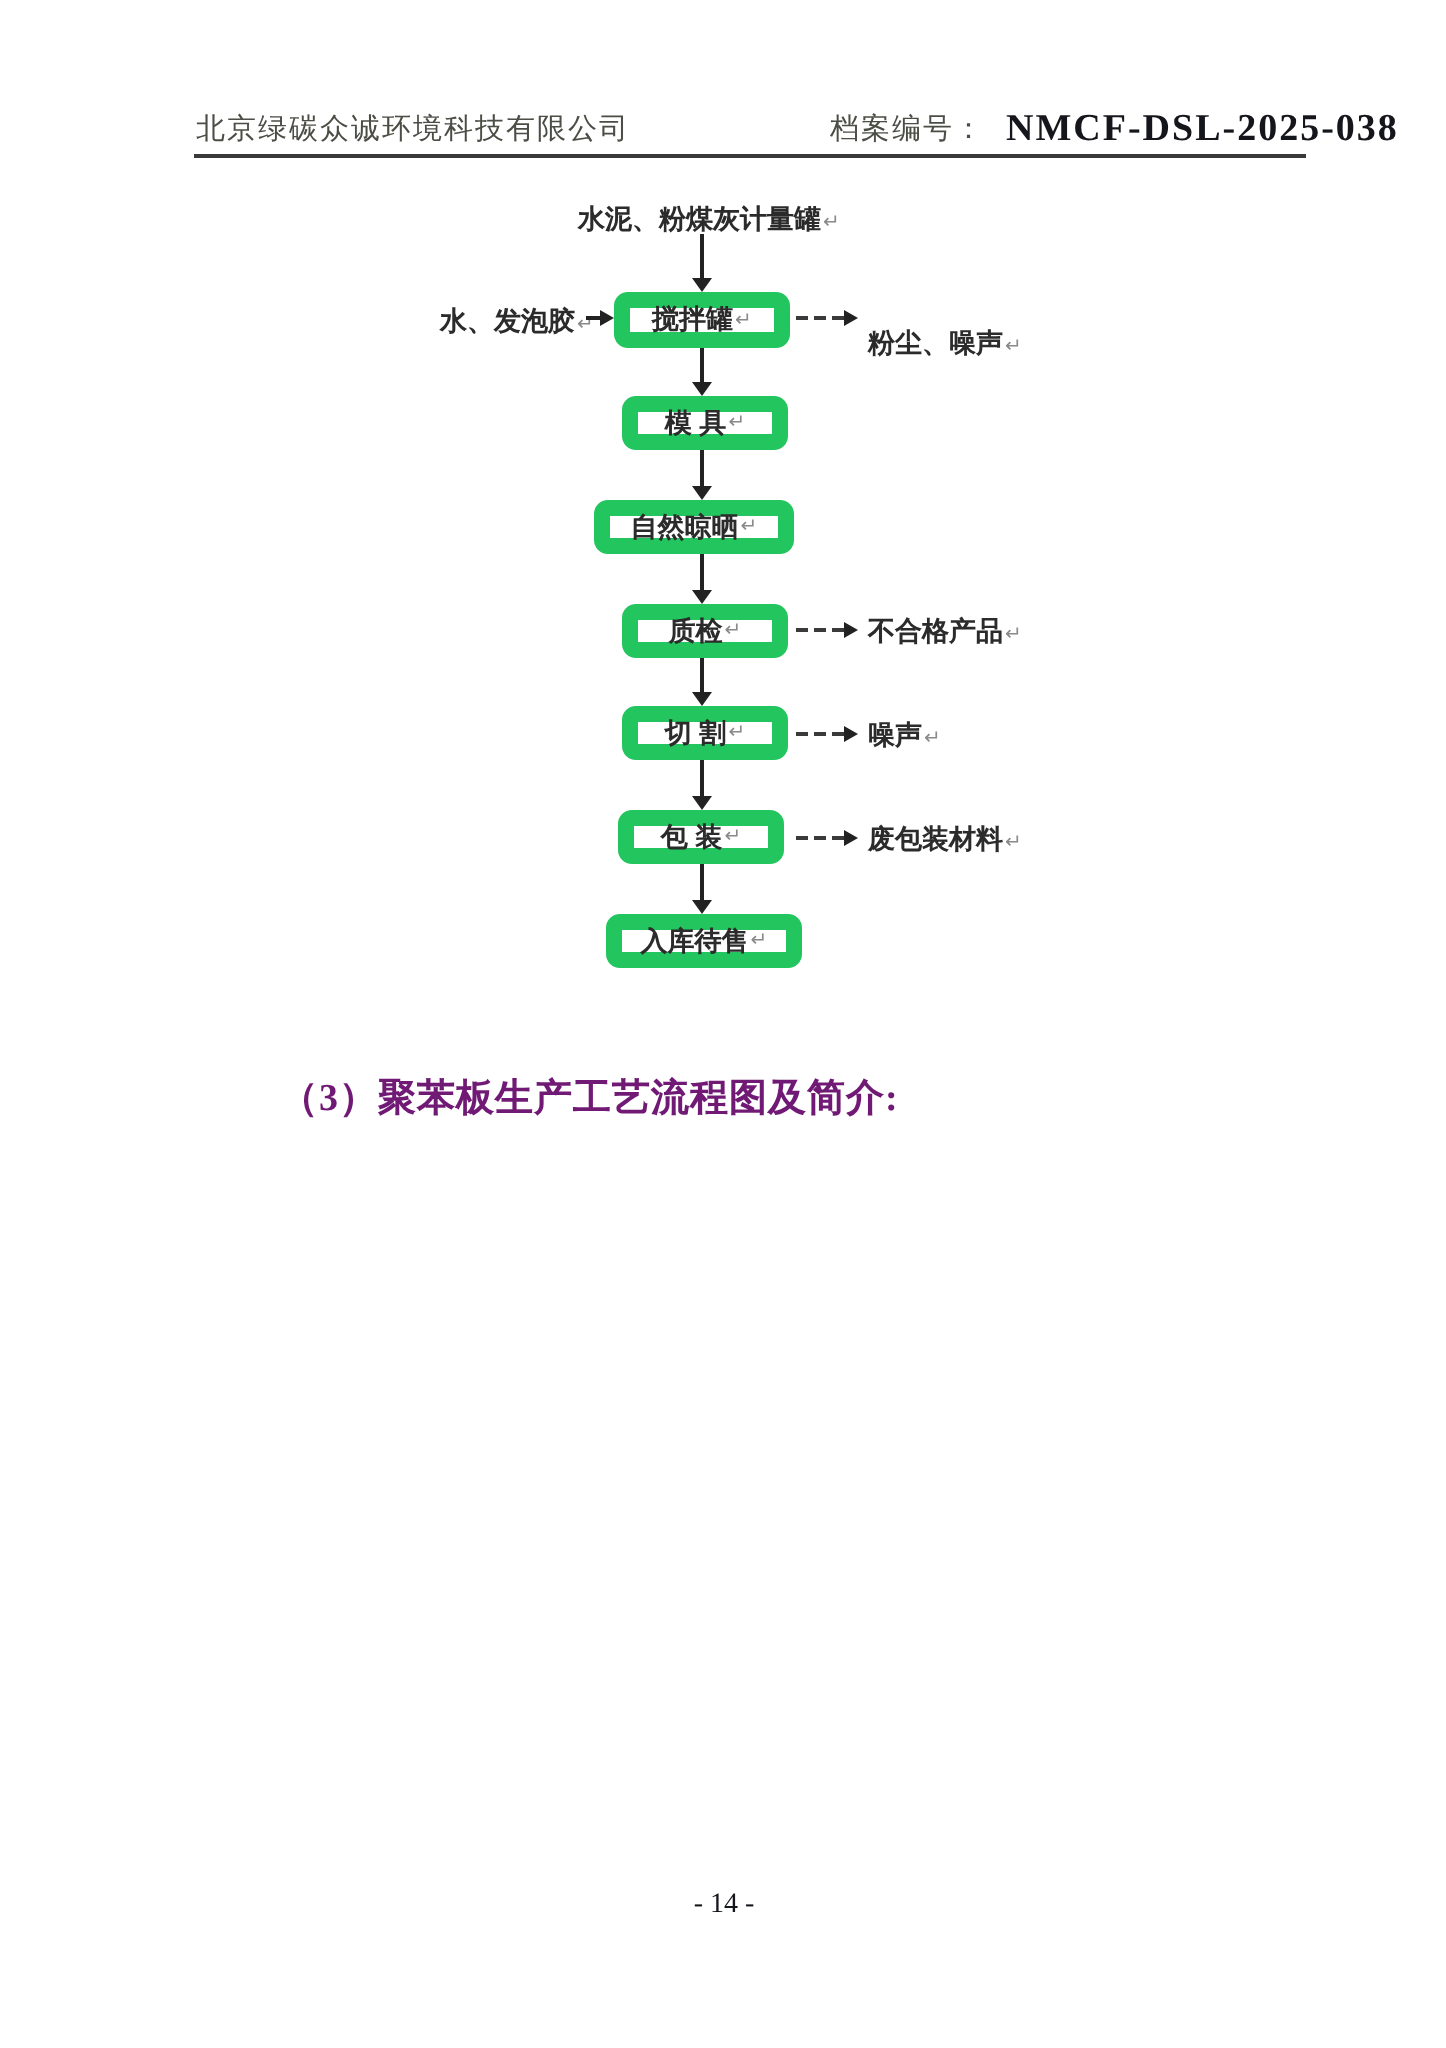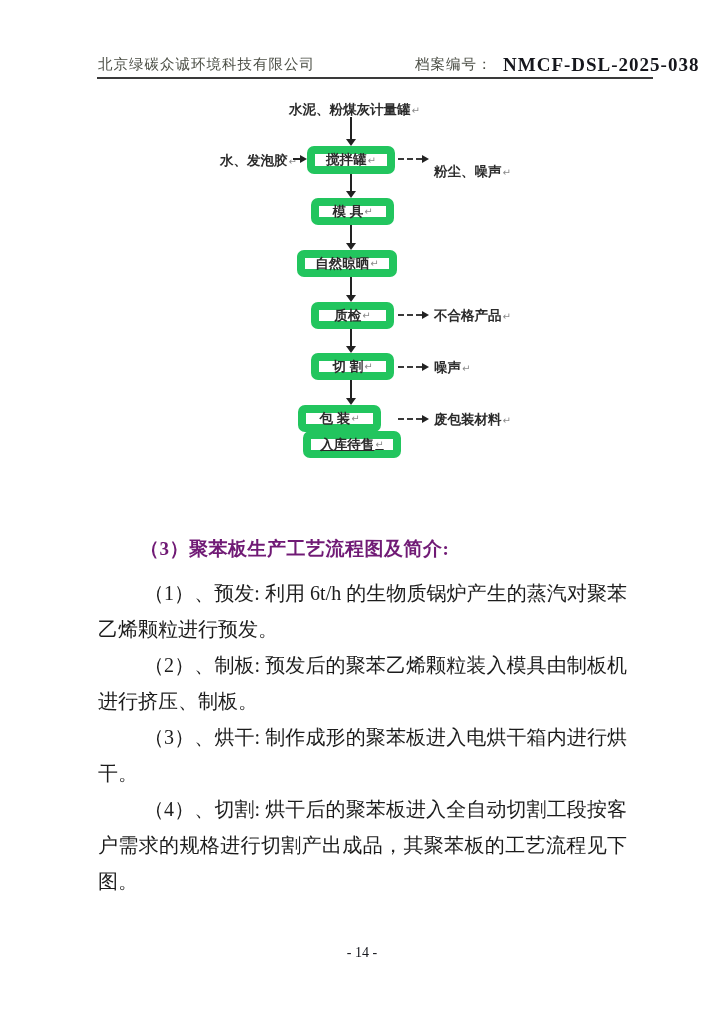--- a/index.html
+++ b/index.html
@@ -146,44 +146,38 @@
         <span class="rmark">↵</span>
       </div>
 
     <div class="dashline" style="left:398px;top:366px;width:24px;"></div>
     <div class="head-right" style="left:422px;top:363px;"></div>
     <div class="fc-label" style="left:434px;top:359px;"><span>噪声</span><span class="rmark">↵</span></div>
 
     <div class="vline" style="left:350px;top:380px;height:18px;"></div>
     <div class="head-down" style="left:346px;top:398px;"></div>
 
-    <div class="fc-box" style="left:298px;top:405px;width:83px;height:27px;">
+    <div class="fc-box" style="left:309px;top:405px;width:83px;height:27px;">
         <span>包 装</span>
         <span class="rmark">↵</span>
       </div>
 
     <div class="dashline" style="left:398px;top:418px;width:24px;"></div>
     <div class="head-right" style="left:422px;top:415px;"></div>
     <div class="fc-label" style="left:434px;top:411px;"><span>废包装材料</span><span class="rmark">↵</span></div>
 
     <div class="vline" style="left:350px;top:432px;height:18px;"></div>
     <div class="head-down" style="left:346px;top:450px;"></div>
 
-    <div class="fc-box" style="left:303px;top:431px;width:98px;height:27px;text-decoration:underline;">
+    <div class="fc-box" style="left:303px;top:457px;width:98px;height:27px;">
         <span>入库待售</span>
         <span class="rmark">↵</span>
       </div>
 
   </div>
 
 
   <div class="sec-heading">（3）聚苯板生产工艺流程图及简介:</div>
 
-  <div class="body-text">
-    <p>（1）、预发: 利用 6t/h 的生物质锅炉产生的蒸汽对聚苯乙烯颗粒进行预发。</p>
-    <p>（2）、制板: 预发后的聚苯乙烯颗粒装入模具由制板机进行挤压、制板。</p>
-    <p>（3）、烘干: 制作成形的聚苯板进入电烘干箱内进行烘干。</p>
-    <p>（4）、切割: 烘干后的聚苯板进入全自动切割工段按客户需求的规格进行切割产出成品，其聚苯板的工艺流程见下图。</p>
-  </div>
 
   <div class="footer-page">- 14 -</div>
 
 </div>
 
 </body></html>

